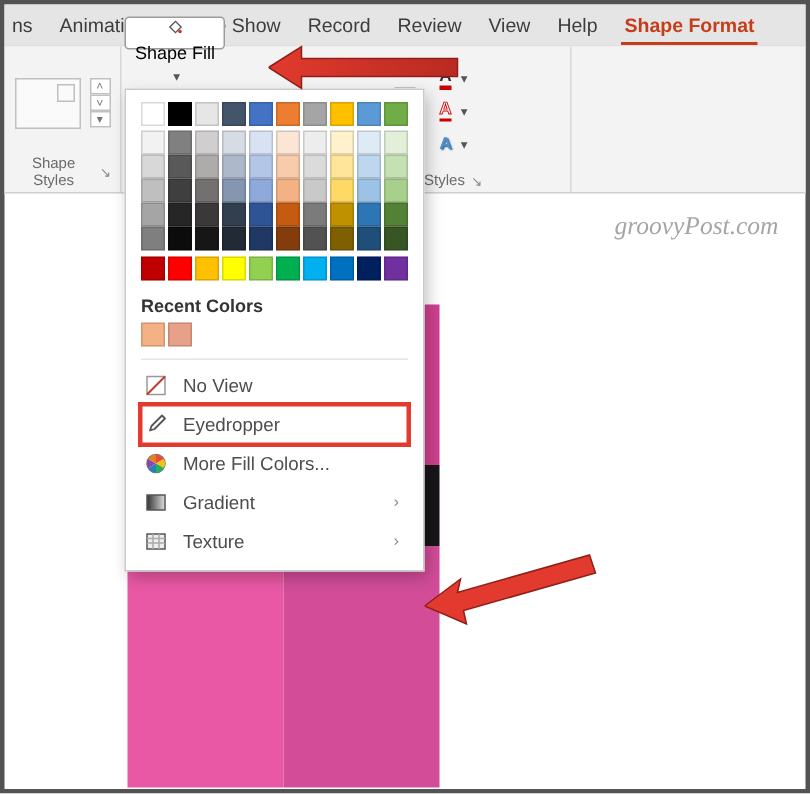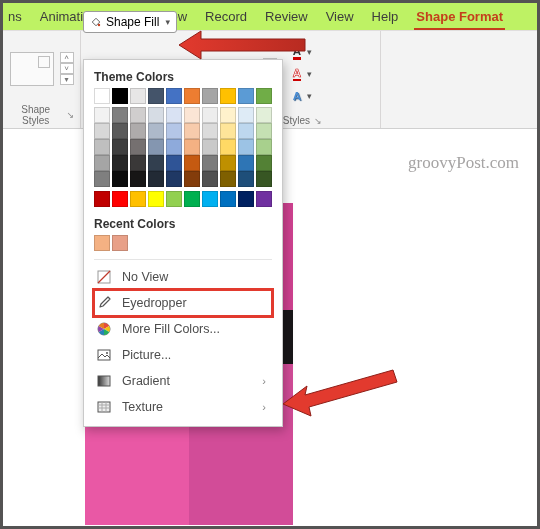--- a/index.html
+++ b/index.html
@@ -1,30 +1,30 @@
 <!DOCTYPE html>
 <html><head>
 <meta charset="utf-8">
 <style>
   * { box-sizing: border-box; font-family: "Segoe UI", Arial, sans-serif; }
   body { margin: 0; background: #fff; width: 540px; height: 529px; overflow: hidden; position: relative; }
   .frame { border: 3px solid #545353; width: 540px; height: 529px; position: relative; background: #fff; }
   
-  .tabs { display: flex; align-items: center; height: 28px; background: #bef264; border-bottom: 1px solid #e0dede; font-size: 13px; color: #3d3d3d; padding-left: 5px; gap: 18px; }
+  .tabs { display: flex; align-items: center; height: 28px; background: #e5e5e5; border-bottom: 1px solid #e0dede; font-size: 13px; color: #3d3d3d; padding-left: 5px; gap: 18px; }
   .tab { cursor: pointer; }
   .tab.active { color: #c43e1c; font-weight: 600; position: relative; }
   .tab.active::after { content: ""; position: absolute; left: -2px; right: -2px; bottom: -6px; height: 2px; background: #c43e1c; }
   
   .ribbon { height: 98px; background: #f3f3f3; border-bottom: 1px solid #d0d0d0; position: relative; display: flex; }
   .group { border-right: 1px solid #d8d6d6; height: 100%; display: flex; flex-direction: column; justify-content: flex-end; padding: 4px 6px 2px 6px; }
   .group-body { flex: 1; display: flex; align-items: center; gap: 6px; }
   .group-label { font-size: 10px; color: #6b6b6b; text-align: center; padding-top: 2px; display: flex; justify-content: center; align-items: center; gap: 4px; }
   .vstack { display: flex; flex-direction: column; gap: 2px; }
   .small-btn { display: flex; align-items: center; gap: 4px; font-size: 11.5px; color: #333; height: 20px; padding: 0 4px; cursor: pointer; }
-  .shapefill-btn { display: inline-flex; align-items: center; gap: 4px; border: 1.5px solid #9b9b9b; background: #fff; border-radius: 3px; height: 22px; padding: 0 6px; font-size: 12px; cursor: pointer; position: absolute; left: 80px; top: 8px; z-index: 30; }
+  .shapefill-btn { display: inline-flex; align-items: center; gap: 4px; border: 1.5px solid #9b9b9b; background: #fff; border-radius: 3px; height: 22px; padding: 0 6px; font-size: 12px; cursor: pointer; position: absolute; left: 80px; top: 8px; z-index: 30; flex-direction: column; }
   .shapefill-btn .bucket { width: 12px; height: 12px; display:inline-block; position:relative; }
   .chev { font-size: 9px; color: #555; margin-left: 2px; }
   .quick-thumbs { display:flex; gap:4px; }
   .qthumb { width:44px; height:34px; border:1px solid #bfbfbf; display:flex; align-items:center; justify-content:center; font-size:10px; color:#bfbfbf; background:#fafafa; position:relative; }
   .gallery-btns { display:flex; flex-direction:column; }
   .gal-btn { width:14px; height:11px; border:1px solid #c1c1c1; font-size:8px; text-align:center; line-height:9px; color:#777; cursor:pointer; background:#fff; }
   .wordart-A { font-family: "Times New Roman", serif; font-size:40px; font-weight:600; letter-spacing:2px; }
   .wordart-solid { color:#0070c0; }
   .wordart-outline { color:#fff; -webkit-text-stroke:1.3px #e67a22; }
   
@@ -37,21 +37,21 @@
   .sw { border:1px solid rgba(0,0,0,.15); }
   .standard-row, .recent-row { display:flex; gap:2px; margin-top:4px; }
   .menu-item { display:flex; align-items:center; gap:10px; height:26px; font-size:12.5px; color:#4d4d4d; cursor:pointer; padding:0 2px; position:relative; }
   .menu-item.highlight { outline:3px solid #e23a2e; outline-offset:-1px; }
   .menu-item .mi-icon { width:16px; height:16px; display:flex; align-items:center; justify-content:center; }
   .menu-item .sub { position:absolute; right:6px; font-size:11px; color:#888; }
   .sep { height:1px; background:#e5e5e5; margin:4px 0; }
   
   .arrow { position:absolute; z-index:40; }
   
-  .watermark { position:absolute; right:18px; top:138px; font-size:17px; color:#a6a4a4; font-family: Georgia, serif; z-index:5;margin-top:12px; }
+  .watermark { position:absolute; right:18px; top:138px; font-size:17px; font-style:italic; color:#a6a4a4; font-family: Georgia, serif; z-index:5; }
   
   .photo { position:absolute; left:82px; top:200px; width:208px; height:322px; z-index:3; display:grid; grid-template-columns:1fr 1fr; grid-template-rows:2fr 1fr 3fr; }
   .photo .p1{background:#e74b9b;} .photo .p2{background:#cf4190;} .photo .p3{background:#f3b3a1;} .photo .p4{background:#181618;} .photo .p5{background:#e958a5;} .photo .p6{background:#d24c98;}
   
   .launcher { font-size:9px; color:#8b8b8b; cursor:pointer; }
 </style>
 </head>
 <body>
 <div class="frame">
 
@@ -136,21 +136,20 @@
 <div class="photo">
   <div class="p1"></div>
       <div class="p2"></div>
       <div class="p3"></div>
       <div class="p4"></div>
       <div class="p5"></div>
       <div class="p6"></div>
 </div>
 
 <div class="dropdown">
-  <div class="section-title">Theme Colors</div>
   <div class="swatch-grid" id="theme-row0">
         <div class="sw" style="background: rgb(255, 255, 255); width: 16px; height: 16px;"></div>
         <div class="sw" style="background: rgb(0, 0, 0); width: 16px; height: 16px;"></div>
         <div class="sw" style="background: rgb(231, 230, 230); width: 16px; height: 16px;"></div>
         <div class="sw" style="background: rgb(68, 84, 106); width: 16px; height: 16px;"></div>
         <div class="sw" style="background: rgb(68, 114, 196); width: 16px; height: 16px;"></div>
         <div class="sw" style="background: rgb(237, 125, 49); width: 16px; height: 16px;"></div>
         <div class="sw" style="background: rgb(165, 165, 165); width: 16px; height: 16px;"></div>
         <div class="sw" style="background: rgb(255, 192, 0); width: 16px; height: 16px;"></div>
         <div class="sw" style="background: rgb(91, 155, 213); width: 16px; height: 16px;"></div>
@@ -258,30 +257,20 @@
             <path d="M7 7 L12.2 4 A6 6 0 0 1 12.2 10 Z" fill="#f1c40f"></path>
             <path d="M7 7 L12.2 10 A6 6 0 0 1 7 13 Z" fill="#27ae60"></path>
             <path d="M7 7 L7 13 A6 6 0 0 1 1.8 10 Z" fill="#2980b9"></path>
             <path d="M7 7 L1.8 10 A6 6 0 0 1 1.8 4 Z" fill="#8e44ad"></path>
             <path d="M7 7 L1.8 4 A6 6 0 0 1 7 1 Z" fill="#e67e22"></path>
           </svg>
     </span>
     <span>More Fill Colors...</span>
   </div>
 
-  <div class="menu-item">
-    <span class="mi-icon">
-      <svg width="14" height="14">
-            <rect x="1" y="2" width="12" height="10" fill="none" stroke="#555" stroke-width="1"></rect>
-            <polyline points="1,10 5,6 8,9 10,7 13,10" fill="none" stroke="#555" stroke-width="1"></polyline>
-            <circle cx="10" cy="5" r="1" fill="#555"></circle>
-          </svg>
-    </span>
-    <span>Picture...</span>
-  </div>
 
   <div class="menu-item">
     <span class="mi-icon">
       <svg width="14" height="14">
             <defs>
               <linearGradient id="g1">
                 <stop offset="0" stop-color="#333"></stop>
                 <stop offset="1" stop-color="#ddd"></stop>
               </linearGradient>
             </defs>

